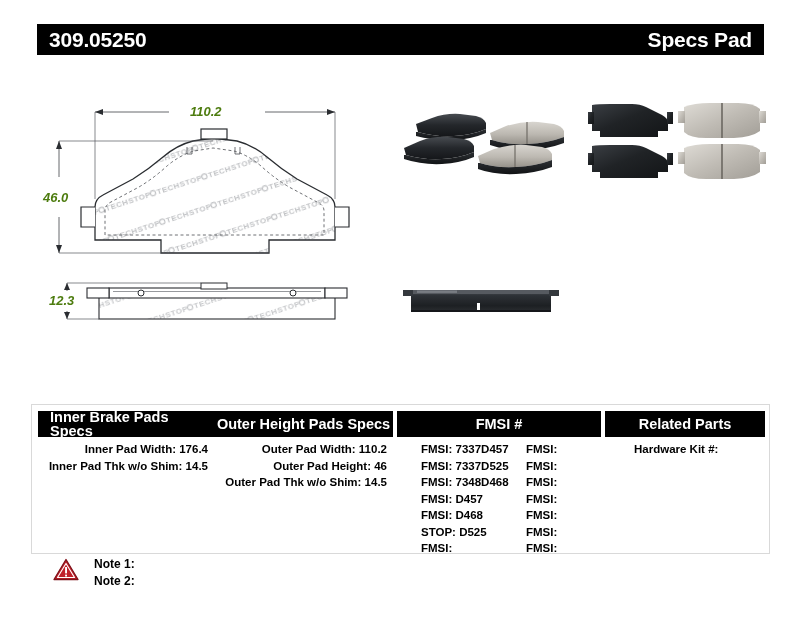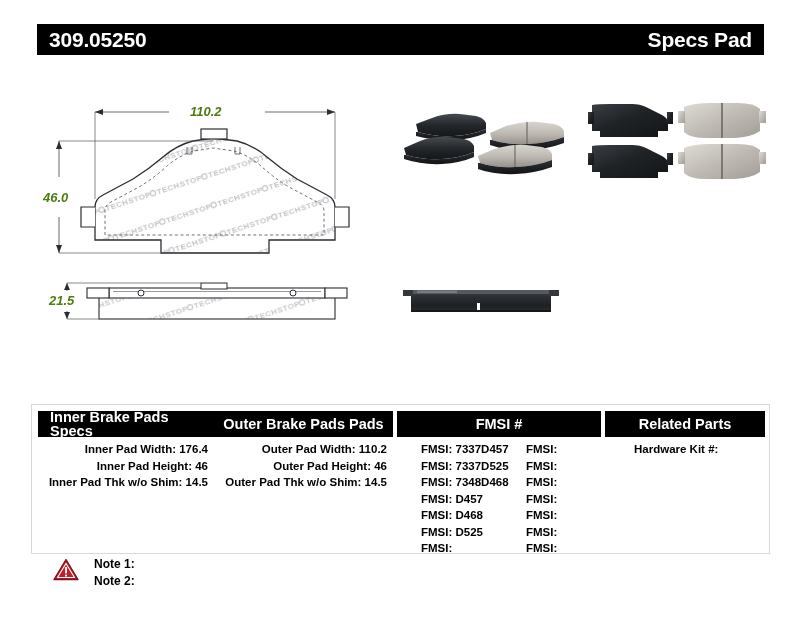--- a/index.html
+++ b/index.html
@@ -163,21 +163,21 @@
     <line x1="30" y1="188" x2="30" y2="196" stroke="#55585c" stroke-width="0.9"></line>
     <line x1="30" y1="216" x2="30" y2="224" stroke="#55585c" stroke-width="0.9"></line>
     <polygon points="30,188 27,195 33,195" fill="#2a2d31"></polygon>
     <polygon points="30,224 27,217 33,217" fill="#2a2d31"></polygon>
     <line x1="30" y1="188" x2="164" y2="188" stroke="#55585c" stroke-width="0.7"></line>
     <line x1="30" y1="224" x2="62" y2="224" stroke="#55585c" stroke-width="0.7"></line>
   </svg>
 
   <span class="dimtxt" style="left:153px;top:9px;">110.2</span>
   <span class="dimtxt" style="left:6px;top:95px;">46.0</span>
-  <span class="dimtxt" style="left:12px;top:198px;">21.5</span>
+  <span class="dimtxt" style="left:12px;top:198px;">12.3</span>
 </div>
 
 <svg class="photo" style="left:402px;top:100px;" width="170" height="82" viewBox="0 0 170 82">
   <defs>
     <linearGradient id="gBlkA" x1="0" y1="0" x2="0" y2="1">
       <stop offset="0" stop-color="#474b50"></stop>
         <stop offset="0.5" stop-color="#24272b"></stop>
       <stop offset="1" stop-color="#15171a"></stop>
     </linearGradient>
     <linearGradient id="gGryA" x1="0" y1="0" x2="0" y2="1">
@@ -280,44 +280,43 @@
 
   <rect x="76" y="20" width="3" height="9" fill="#ffffff"></rect>
 
   <rect x="10" y="27" width="140" height="2" fill="#15171a"></rect>
 </svg>
 
 <div class="table">
 
   <div class="hdrrow">
     <div class="hdr hdr-inner">Inner Brake Pads Specs</div>
-    <div class="hdr hdr-outer">Outer Brake Pads Pads</div>
+    <div class="hdr hdr-outer">Outer Height Pads Specs</div>
     <div class="hdr hdr-related">Related Parts</div>
     <div class="hdr hdr-fmsi">FMSI #</div>
   </div>
 
   <div class="colbody cb-inner">
     <div>Inner Pad Width: 176.4</div>
-    <div>Inner Pad Height: 46</div>
     <div>Inner Pad Thk w/o Shim: 14.5</div>
   </div>
 
   <div class="colbody cb-outer">
     <div>Outer Pad Width: 110.2</div>
     <div>Outer Pad Height: 46</div>
     <div>Outer Pad Thk w/o Shim: 14.5</div>
   </div>
 
   <div class="colbody cb-fmsi-a">
     <div>FMSI:  7337D457</div>
     <div>FMSI:  7337D525</div>
     <div>FMSI:  7348D468</div>
     <div>FMSI:  D457</div>
     <div>FMSI:  D468</div>
-    <div>FMSI:  D525</div>
+    <div>STOP:  D525</div>
     <div>FMSI:</div>
   </div>
 
   <div class="colbody cb-fmsi-b">
     <div>FMSI:</div>
     <div>FMSI:</div>
     <div>FMSI:</div>
     <div>FMSI:</div>
     <div>FMSI:</div>
     <div>FMSI:</div>

